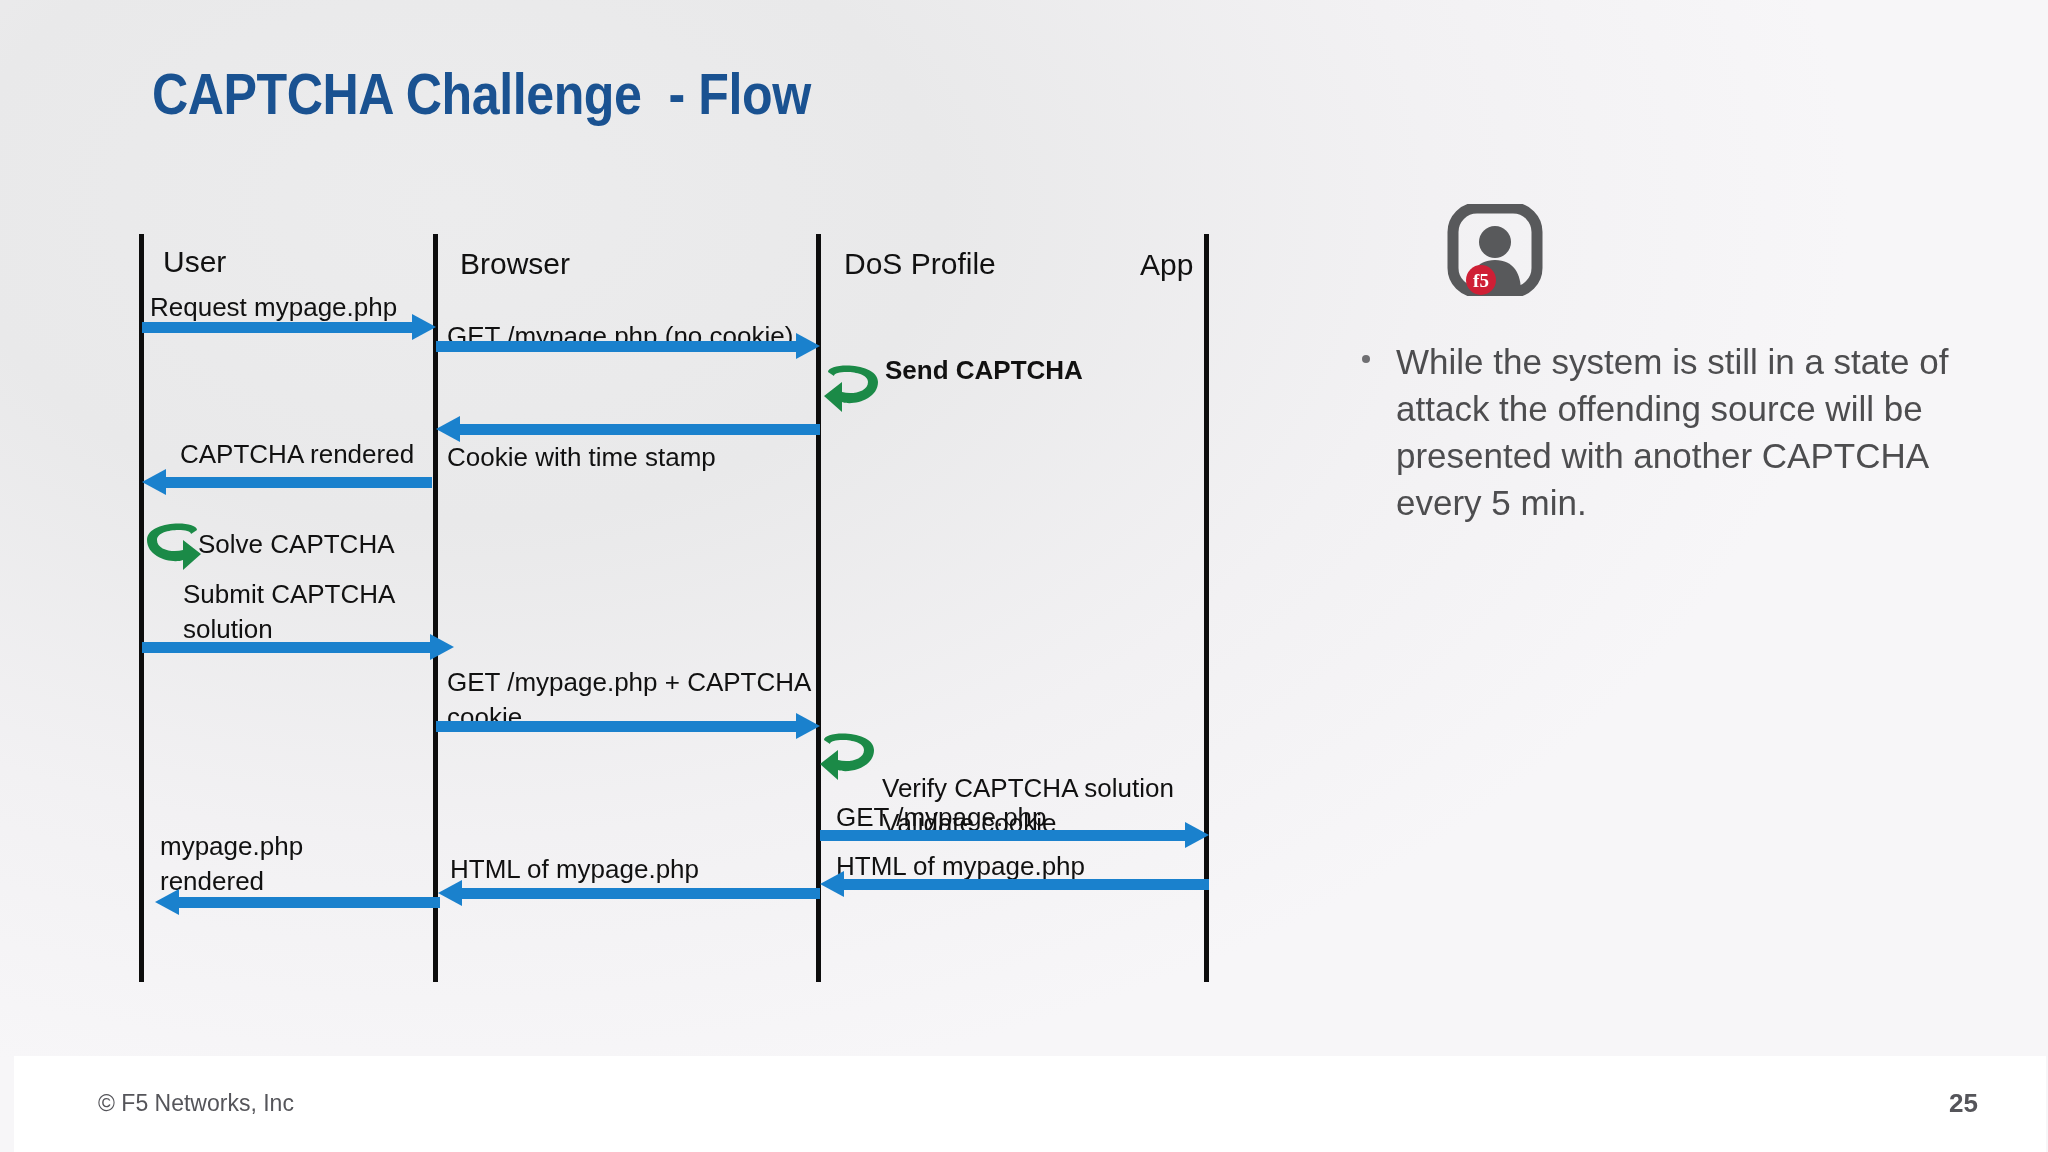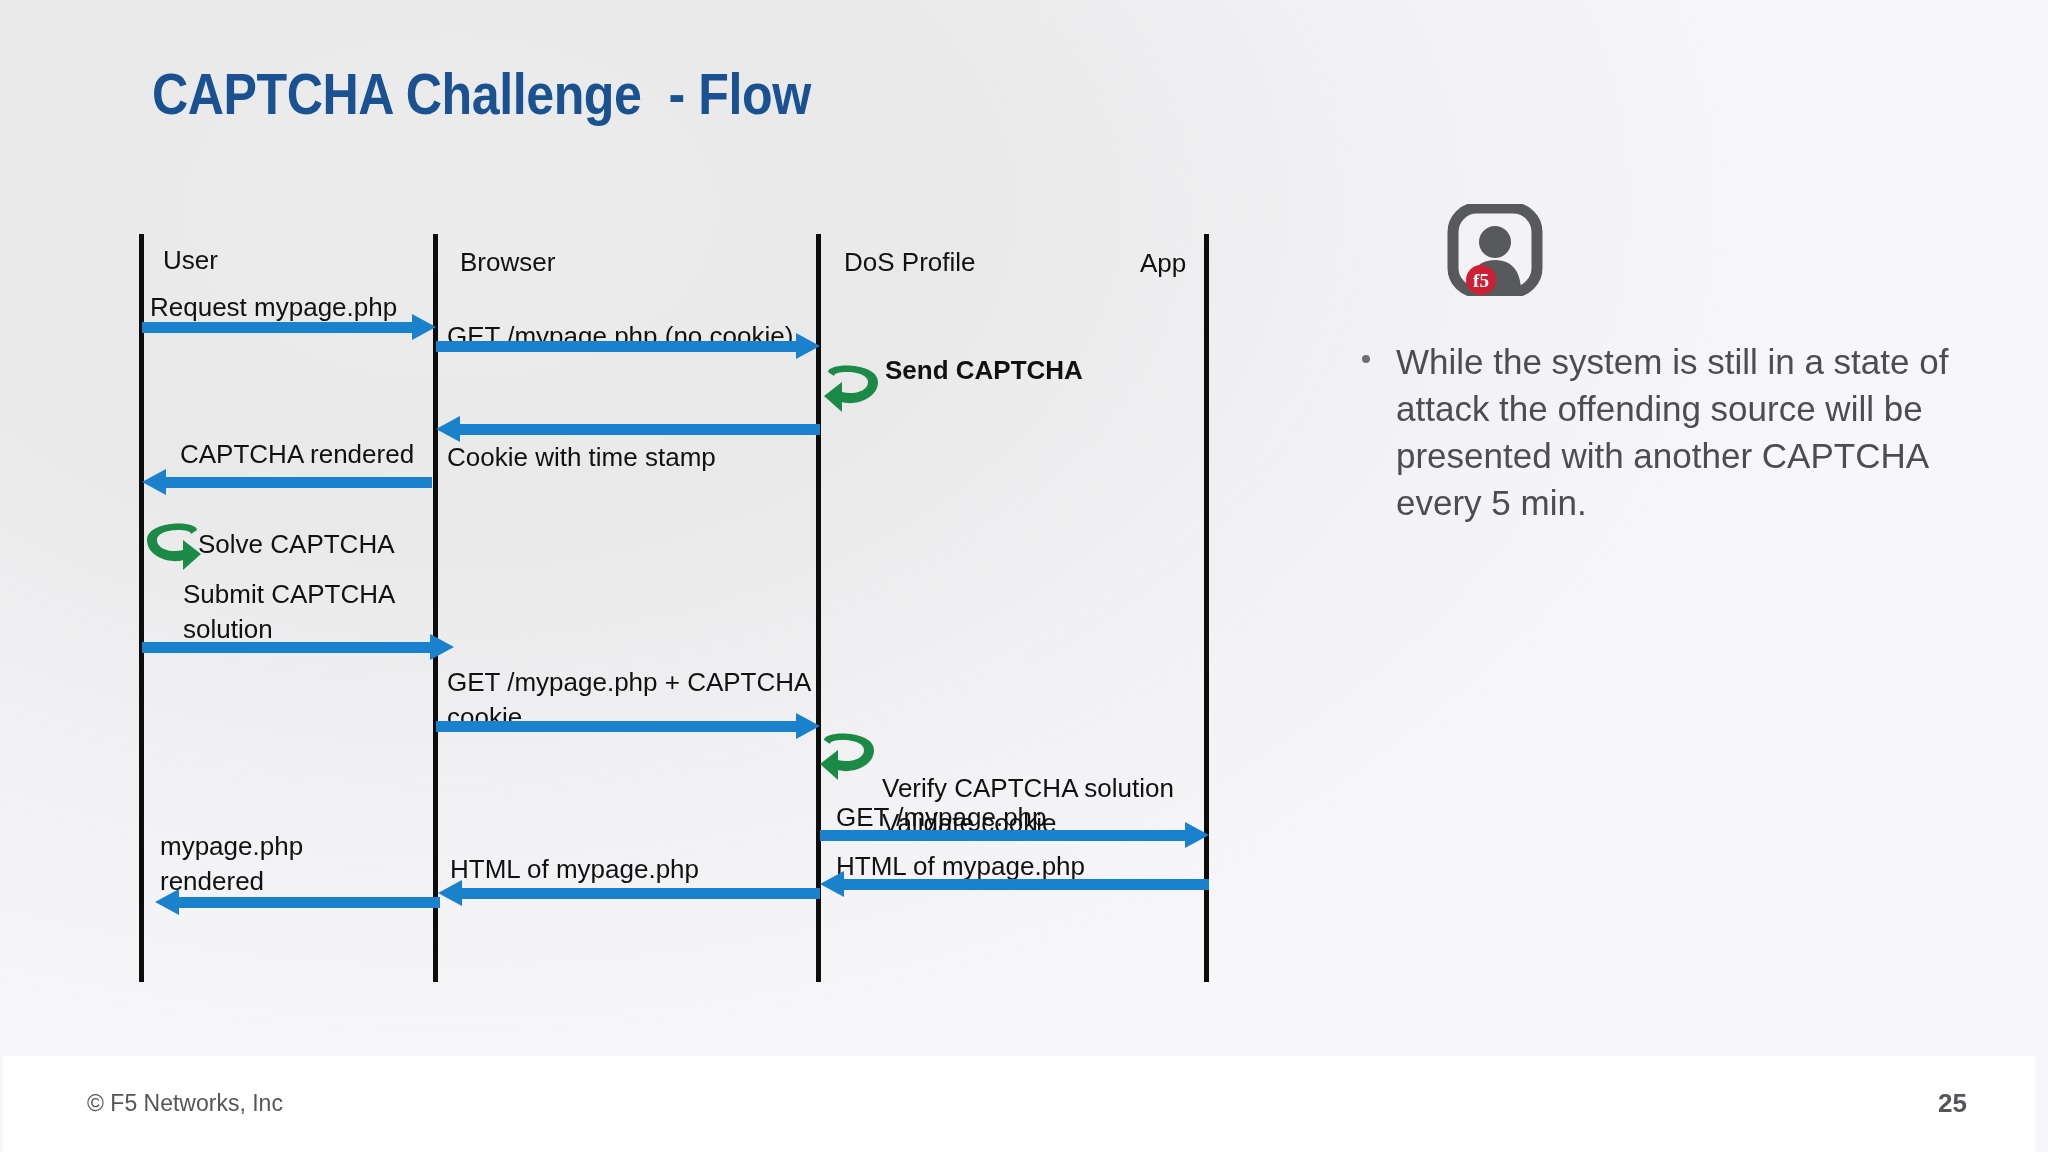--- a/index.html
+++ b/index.html
@@ -34,21 +34,21 @@
 
   
   #diagram{position:absolute;left:0;top:0;width:1300px;height:1050px;}
   .lifeline{
     position:absolute;
     width:5px;
     background:#0d0d0d;
   }
   .actor-label{
     position:absolute;
-    font-size:26px;
+    font-size:30px;
     color:#111;
     white-space:nowrap;
   }
 
   .msg-label{
     position:absolute;
     font-size:26px;
     color:#111;
     line-height:35px;
     white-space:pre;
@@ -90,21 +90,21 @@
   }
   .bullet .dot{
     position:absolute;left:14px;top:17px;
     width:8px;height:8px;border-radius:50%;
     background:#6f6f72;
   }
   .bullet .txt{white-space:pre-wrap;display:block;}
 
   
   #footbar{
-    position:absolute;left:3px;bottom:0;width:2032px;height:96px;
+    position:absolute;left:14px;bottom:0;width:2032px;height:96px;
     background:#ffffff;
   }
   #copyright{
     position:absolute;left:84px;top:34px;
     font-size:23px;color:#55555a;white-space:nowrap;
   }
   #pagenum{
     position:absolute;right:68px;top:32px;
     font-size:26px;color:#55555a;font-weight:bold;
   }

